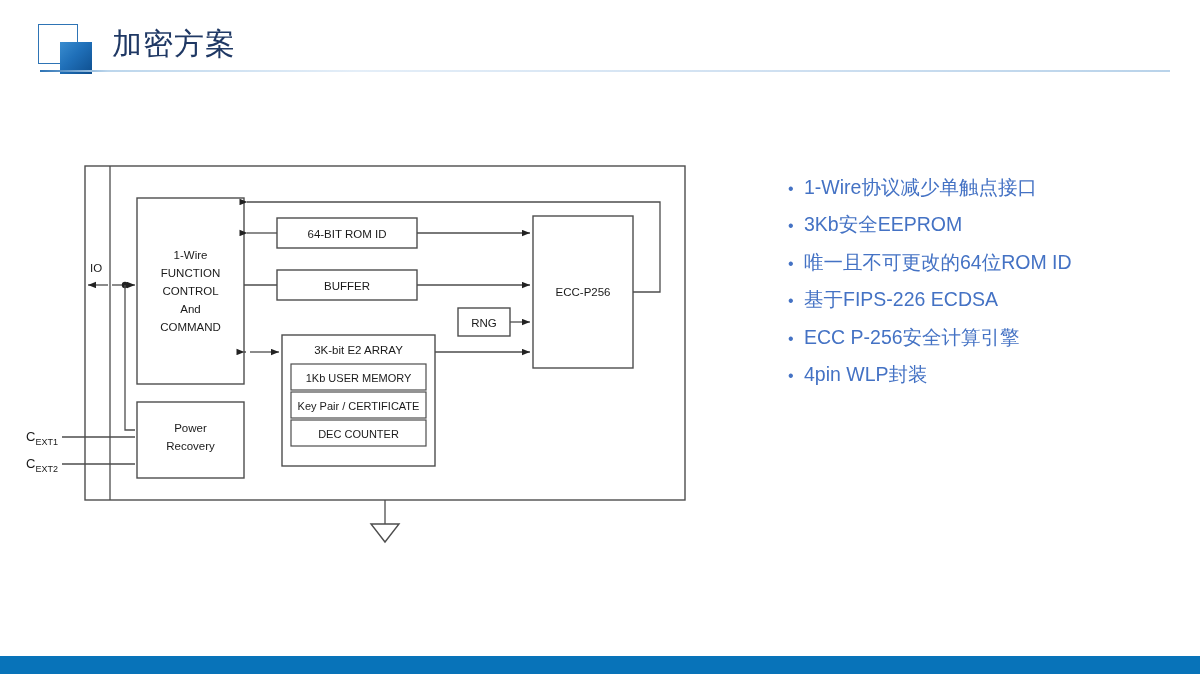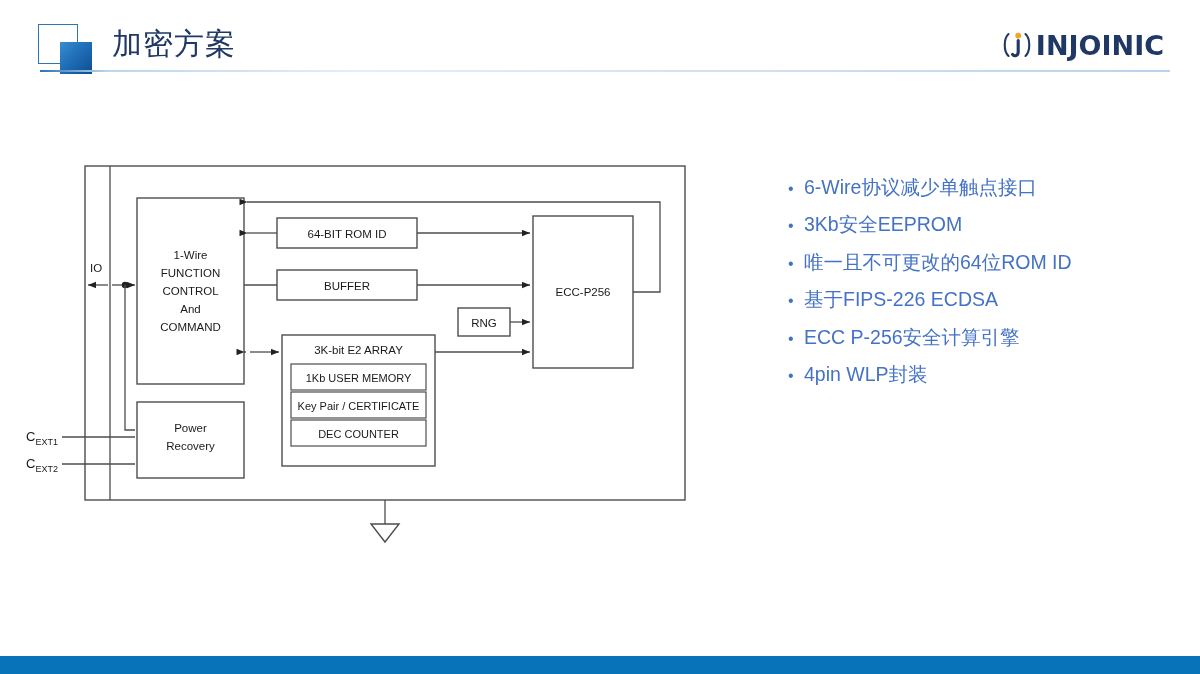--- a/index.html
+++ b/index.html
@@ -124,33 +124,20 @@
 
   <div id="title-mark">
     <div class="sq-outline"></div>
     <div class="sq-filled"></div>
   </div>
 
   <div id="page-title">加密方案</div>
 
   <div id="header-rule"></div>
 
-  <div id="logo">
-    <svg id="logo-mark" width="34" height="32" viewBox="0 0 34 32">
-
-      <path d="M8.5 5 C3.5 9.5 3.5 22.5 8.5 27" stroke="#1F3864" stroke-width="2.1" fill="none" stroke-linecap="round"></path>
-
-      <path d="M25.5 5 C30.5 9.5 30.5 22.5 25.5 27" stroke="#1F3864" stroke-width="2.1" fill="none" stroke-linecap="round"></path>
-
-      <path d="M18.2 11.5 L18.2 23 C18.2 27 14.5 27.6 12.6 25.4" stroke="#1F3864" stroke-width="3.1" fill="none" stroke-linecap="round"></path>
-
-      <circle cx="18.2" cy="6.6" r="2.9" fill="#F0A428"></circle>
-    </svg>
-    <div id="logo-text">INJOINIC</div>
-  </div>
 </div>
 
 <svg id="diagram" viewBox="0 0 760 620">
   <defs>
     <marker id="arrow" markerWidth="9" markerHeight="9" refX="8" refY="3.2" orient="auto" markerUnits="userSpaceOnUse">
       <path d="M0,0 L8,3.2 L0,6.4 z" fill="#222"></path>
     </marker>
     <marker id="arrowL" markerWidth="9" markerHeight="9" refX="0.5" refY="3.2" orient="auto" markerUnits="userSpaceOnUse">
       <path d="M8,0 L0,3.2 L8,6.4 z" fill="#222"></path>
     </marker>
@@ -254,21 +241,21 @@
     </text>
     <text x="26" y="468" font-size="13">
       <tspan>C</tspan><tspan dy="4" font-size="9">EXT2</tspan>
     </text>
   </g>
 </svg>
 
 <div id="bullets">
   <div class="bullet-row">
     <span class="bullet-dot">•</span>
-    <span class="bullet-text">6-Wire协议减少单触点接口</span>
+    <span class="bullet-text">1-Wire协议减少单触点接口</span>
   </div>
   <div class="bullet-row">
     <span class="bullet-dot">•</span>
     <span class="bullet-text">3Kb安全EEPROM</span>
   </div>
   <div class="bullet-row">
     <span class="bullet-dot">•</span>
     <span class="bullet-text">唯一且不可更改的64位ROM ID</span>
   </div>
   <div class="bullet-row">

